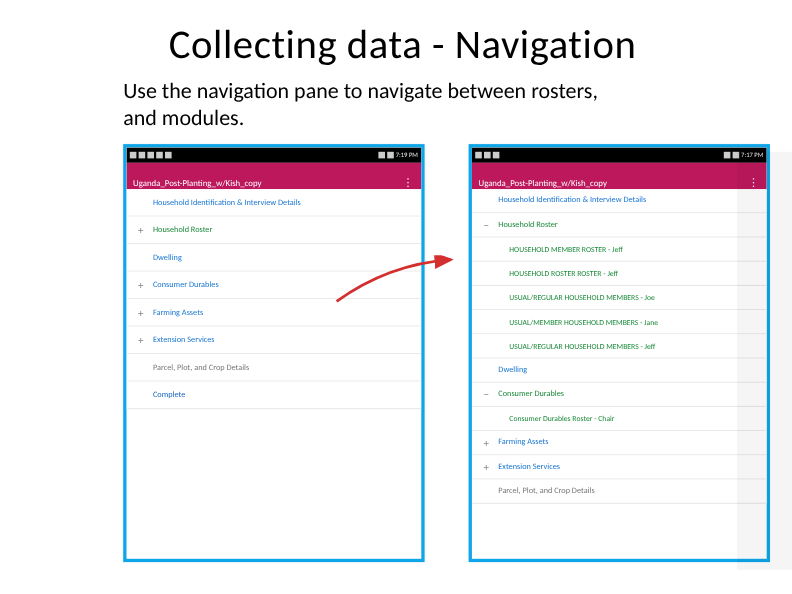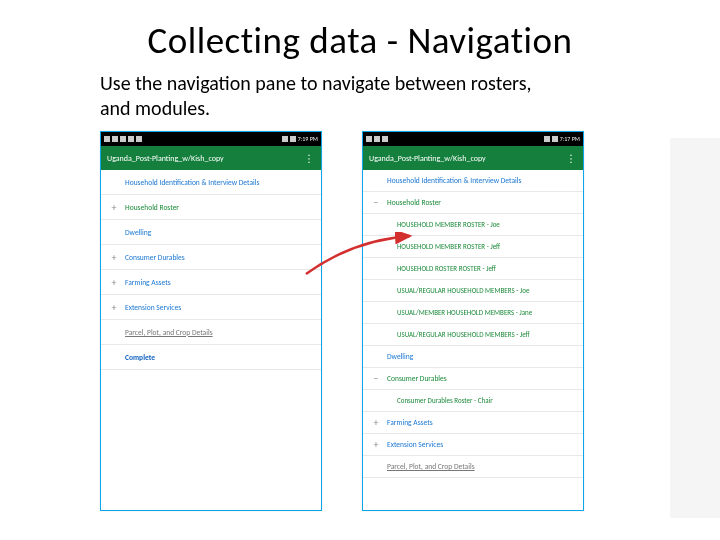--- a/index.html
+++ b/index.html
@@ -1,39 +1,39 @@
 <!DOCTYPE html>
 <html><head>
 <meta charset="utf-8">
 <style>
   * { box-sizing: border-box; margin: 0; padding: 0; }
   body { width: 720px; height: 540px; background: #fff; font-family: Calibri, Arial, sans-serif; position: relative; overflow: hidden; }
-  .slide { width: 720px; height: 540px; position: relative; padding: 18px 0 0 0; }
+  .slide { width: 720px; height: 540px; position: relative; padding: 18px 0 0 12px; }
   .title { font-size: 37px; font-weight: 400; color: #000; text-align: center; margin: 0 40px 8px 40px; letter-spacing: 0.5px; }
   .subtitle { font-size: 20px; color: #000; margin: 0 0 10px 100px; max-width: 460px; line-height: 1.25; }
   .phones { display: flex; gap: 40px; padding-left: 100px; position: relative; }
-  .phone { width: 222px; height: 380px; background: #fff; border: 1px solid #0ea5e9; box-shadow: 0 0 2px rgba(0,0,0,0.1); font-size: 8px; color: #555; overflow: hidden; }
+  .phone { width: 274px; height: 380px; background: #fff; border: 3px solid #0ea5e9; box-shadow: 0 0 2px rgba(0,0,0,0.1); font-size: 8px; color: #555; overflow: hidden; }
   .statusbar { height: 14px; background: #000; display: flex; align-items: center; justify-content: space-between; padding: 0 3px; color: #eee; font-size: 6px; }
   .statusbar .left { display: flex; gap: 2px; }
   .statusbar .right { display: flex; gap: 2px; align-items: center; }
   .sb-ico { width: 6px; height: 6px; background: #ccc; display: inline-block; }
-  .appbar { height: 24px; background: #15803d; display: flex; align-items: center; justify-content: space-between; padding: 0 6px; color: #fff; font-size: 8px; }
+  .appbar { height: 24px; background: #be185d; display: flex; align-items: flex-end; justify-content: space-between; padding: 0 6px; color: #fff; font-size: 8px; }
   .appbar .dots { font-size: 10px; letter-spacing: 1px; }
   .list { }
   .row { height: 25px; border-bottom: 1px solid #e8e8e8; display: flex; align-items: center; padding: 0 6px; background: #fff; }
   .row.compact { height: 22px; }
   .row .ic { width: 14px; text-align: center; color: #888; font-size: 10px; font-weight: 300; }
   .row .lbl { flex: 1; padding-left: 4px; font-size: 7.5px; }
   .row.header .lbl { color: #1976d2; }
   .row.section .lbl { color: #1b8a3a; font-weight: 500; }
   .row.sub .lbl { color: #1b8a3a; padding-left: 14px; font-size: 7px; }
   .row.plain .lbl { color: #1976d2; }
-  .row.muted .lbl { color: #777; text-decoration: underline; }
+  .row.muted .lbl { color: #777; }
   .row.selected .lbl { color: #c62828; }
-  .row.complete .lbl { color: #1565c0; font-weight: 700; }
+  .row.complete .lbl { color: #1565c0; font-weight: 400; }
   .shade { position: absolute; top: 138px; right: 0; width: 50px; height: 380px; background: rgba(0,0,0,0.04); }
   .arrow-wrap { position: absolute; top: 232px; left: 298px; width: 120px; height: 50px; pointer-events: none; }
   .arrow-wrap svg { width: 120px; height: 50px; }
 </style>
 </head>
 <body>
 
 <div class="slide">
   <h1 class="title">Collecting data - Navigation</h1>
   <p class="subtitle">Use the navigation pane to navigate between rosters, and modules.</p>
@@ -116,24 +116,20 @@
         <div class="row header compact">
             <span class="ic"></span>
             <span class="lbl">Household Identification &amp; Interview Details</span>
           </div>
         <div class="row section compact">
             <span class="ic">−</span>
             <span class="lbl">Household Roster</span>
           </div>
         <div class="row sub compact">
             <span class="ic"></span>
-            <span class="lbl">HOUSEHOLD MEMBER ROSTER - Joe</span>
-          </div>
-        <div class="row sub compact">
-            <span class="ic"></span>
             <span class="lbl">HOUSEHOLD MEMBER ROSTER - Jeff</span>
           </div>
         <div class="row sub compact">
             <span class="ic"></span>
             <span class="lbl">HOUSEHOLD ROSTER ROSTER - Jeff</span>
           </div>
         <div class="row sub compact">
             <span class="ic"></span>
             <span class="lbl">USUAL/REGULAR  HOUSEHOLD MEMBERS - Joe</span>
           </div>

